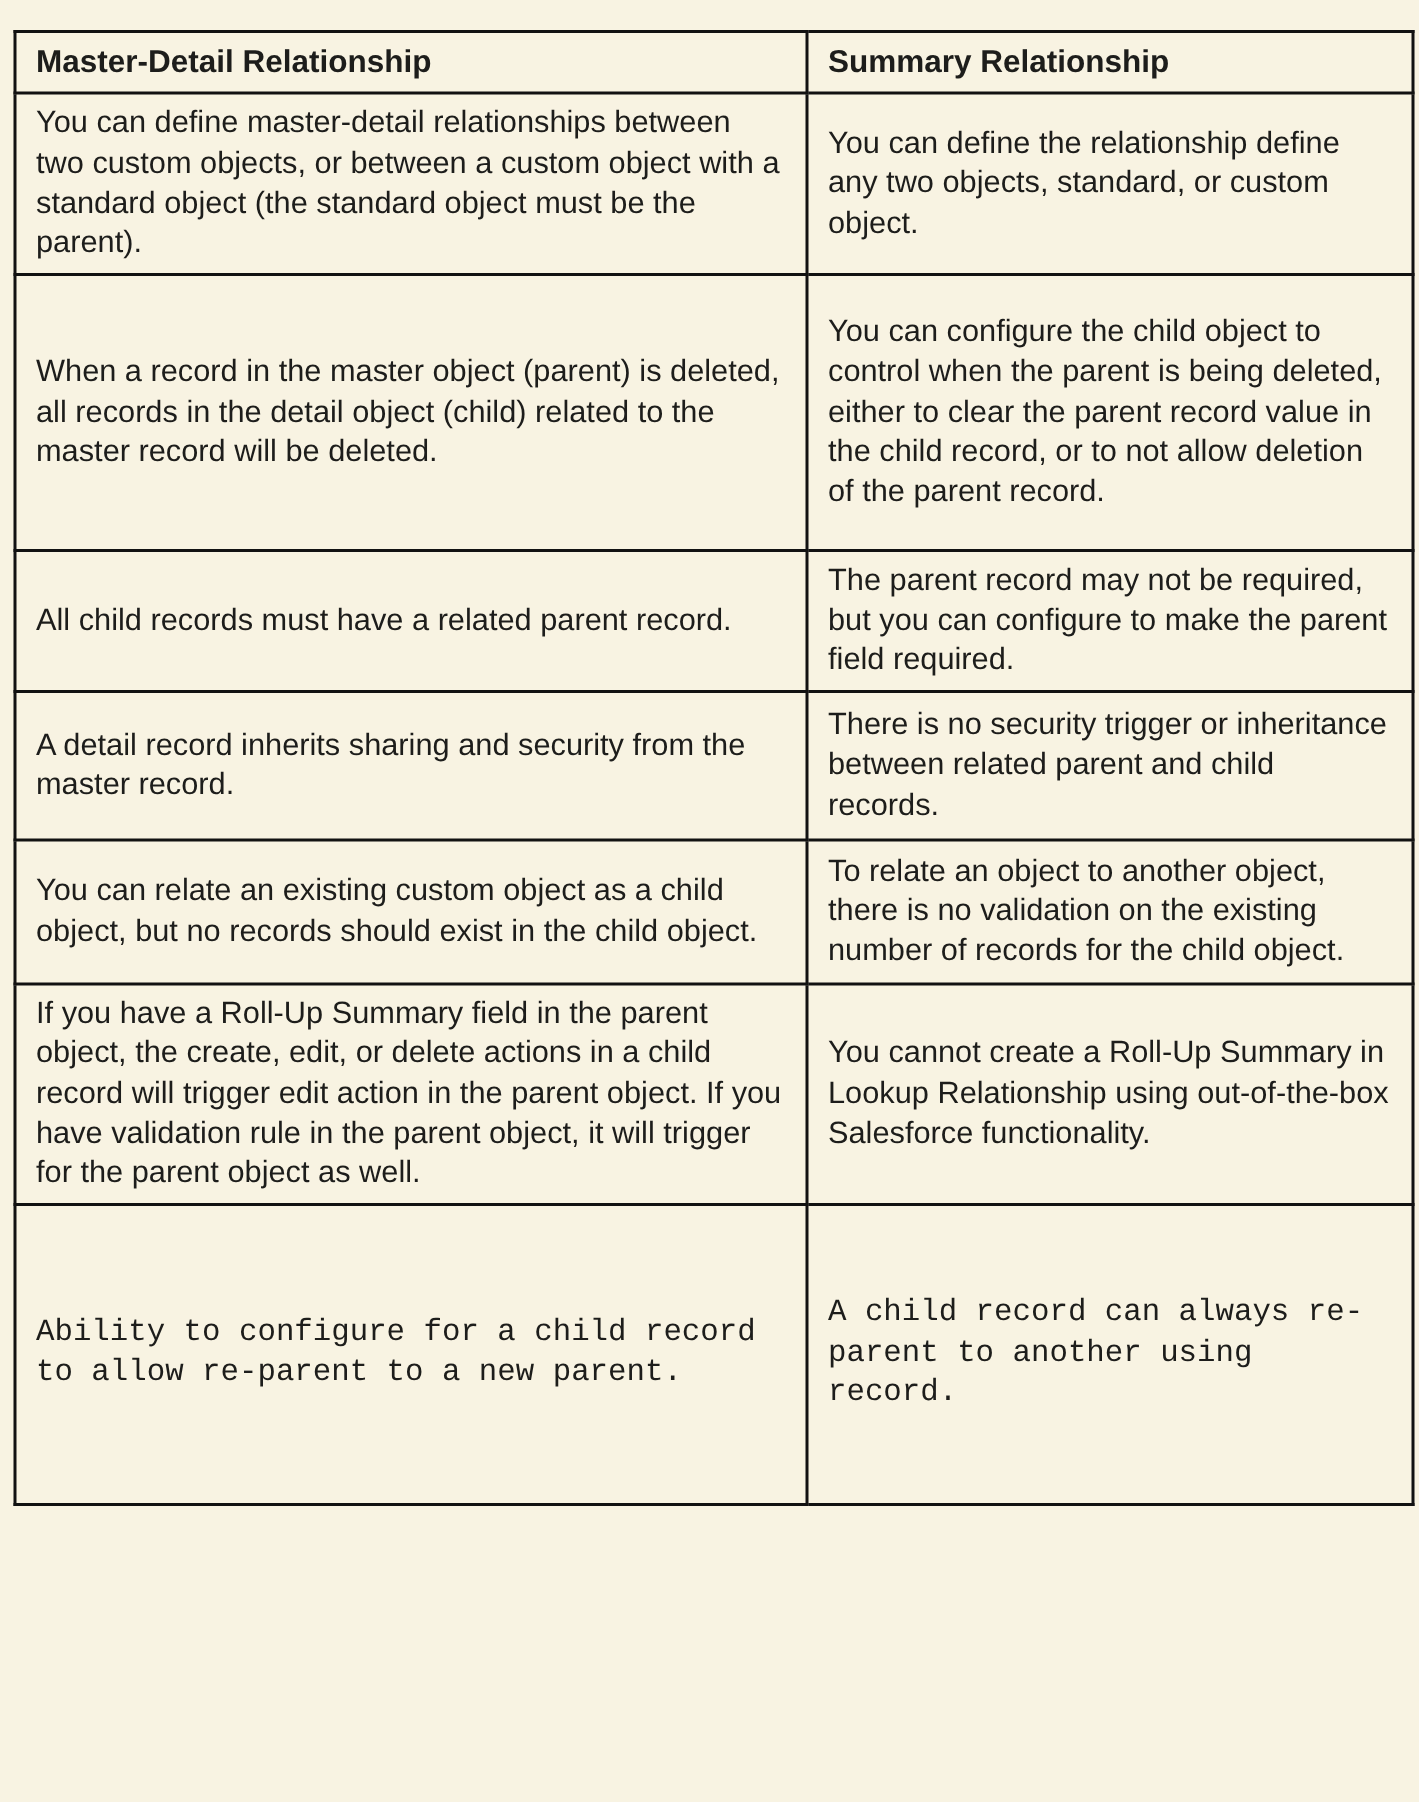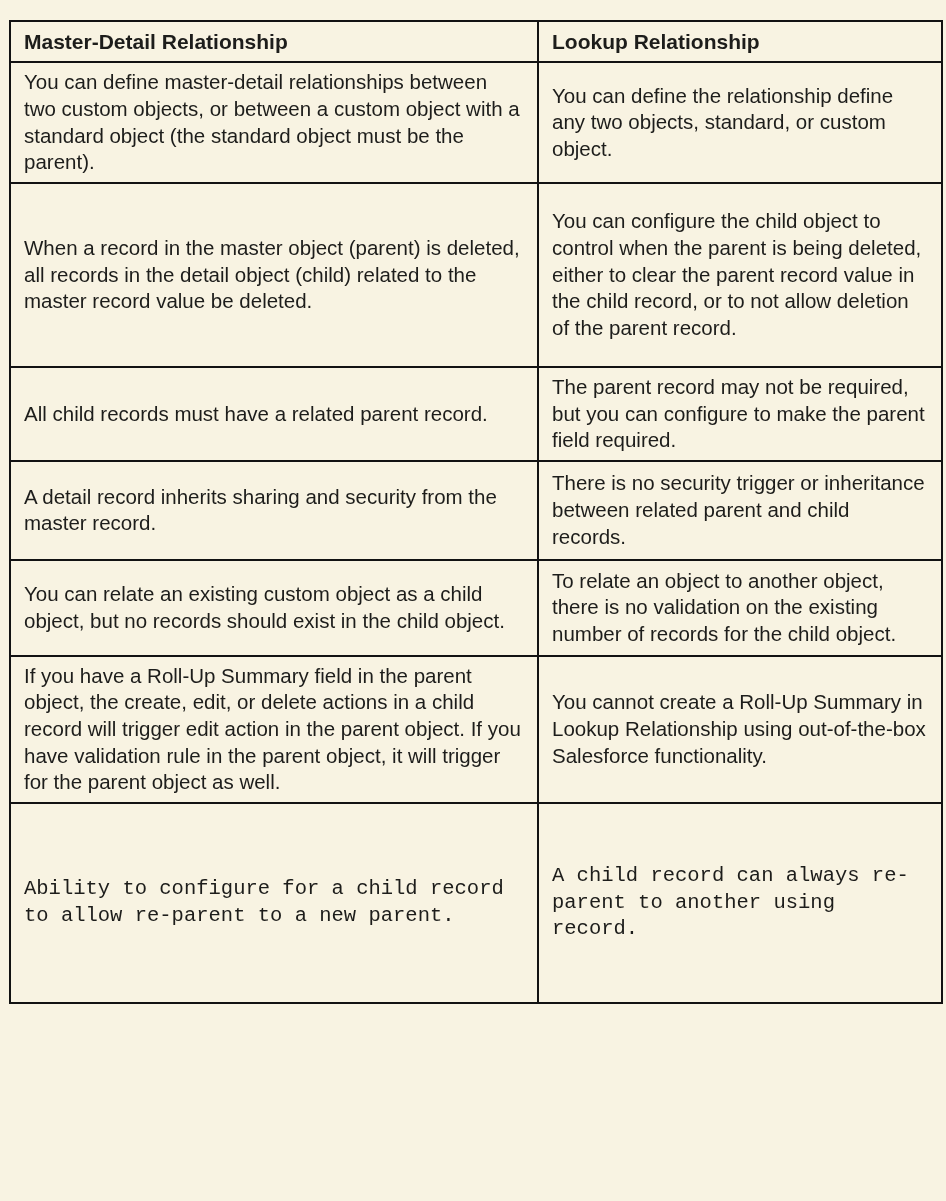--- a/index.html
+++ b/index.html
@@ -53,30 +53,30 @@
 
 <div class="page">
   <table class="compare">
     <colgroup>
       <col class="col-master">
       <col class="col-lookup">
     </colgroup>
     <thead>
       <tr>
         <th>Master-Detail Relationship</th>
-        <th>Lookup Relationship</th>
+        <th>Summary Relationship</th>
       </tr>
     </thead>
     <tbody>
       <tr>
         <td>You can define master-detail relationships between two custom objects, or between a custom object with a standard object (the standard object must be the parent).</td>
         <td>You can define the relationship define any two objects, standard, or custom object.</td>
       </tr>
       <tr>
-        <td>When a record in the master object (parent) is deleted, all records in the detail object (child) related to the master record value be deleted.</td>
+        <td>When a record in the master object (parent) is deleted, all records in the detail object (child) related to the master record will be deleted.</td>
         <td>You can configure the child object to control when the parent is being deleted, either to clear the parent record value in the child record, or to not allow deletion of the parent record.</td>
       </tr>
       <tr>
         <td>All child records must have a related parent record.</td>
         <td>The parent record may not be required, but you can configure to make the parent field required.</td>
       </tr>
       <tr>
         <td>A detail record inherits sharing and security from the master record.</td>
         <td>There is no security trigger or inheritance between related parent and child records.</td>
       </tr>

